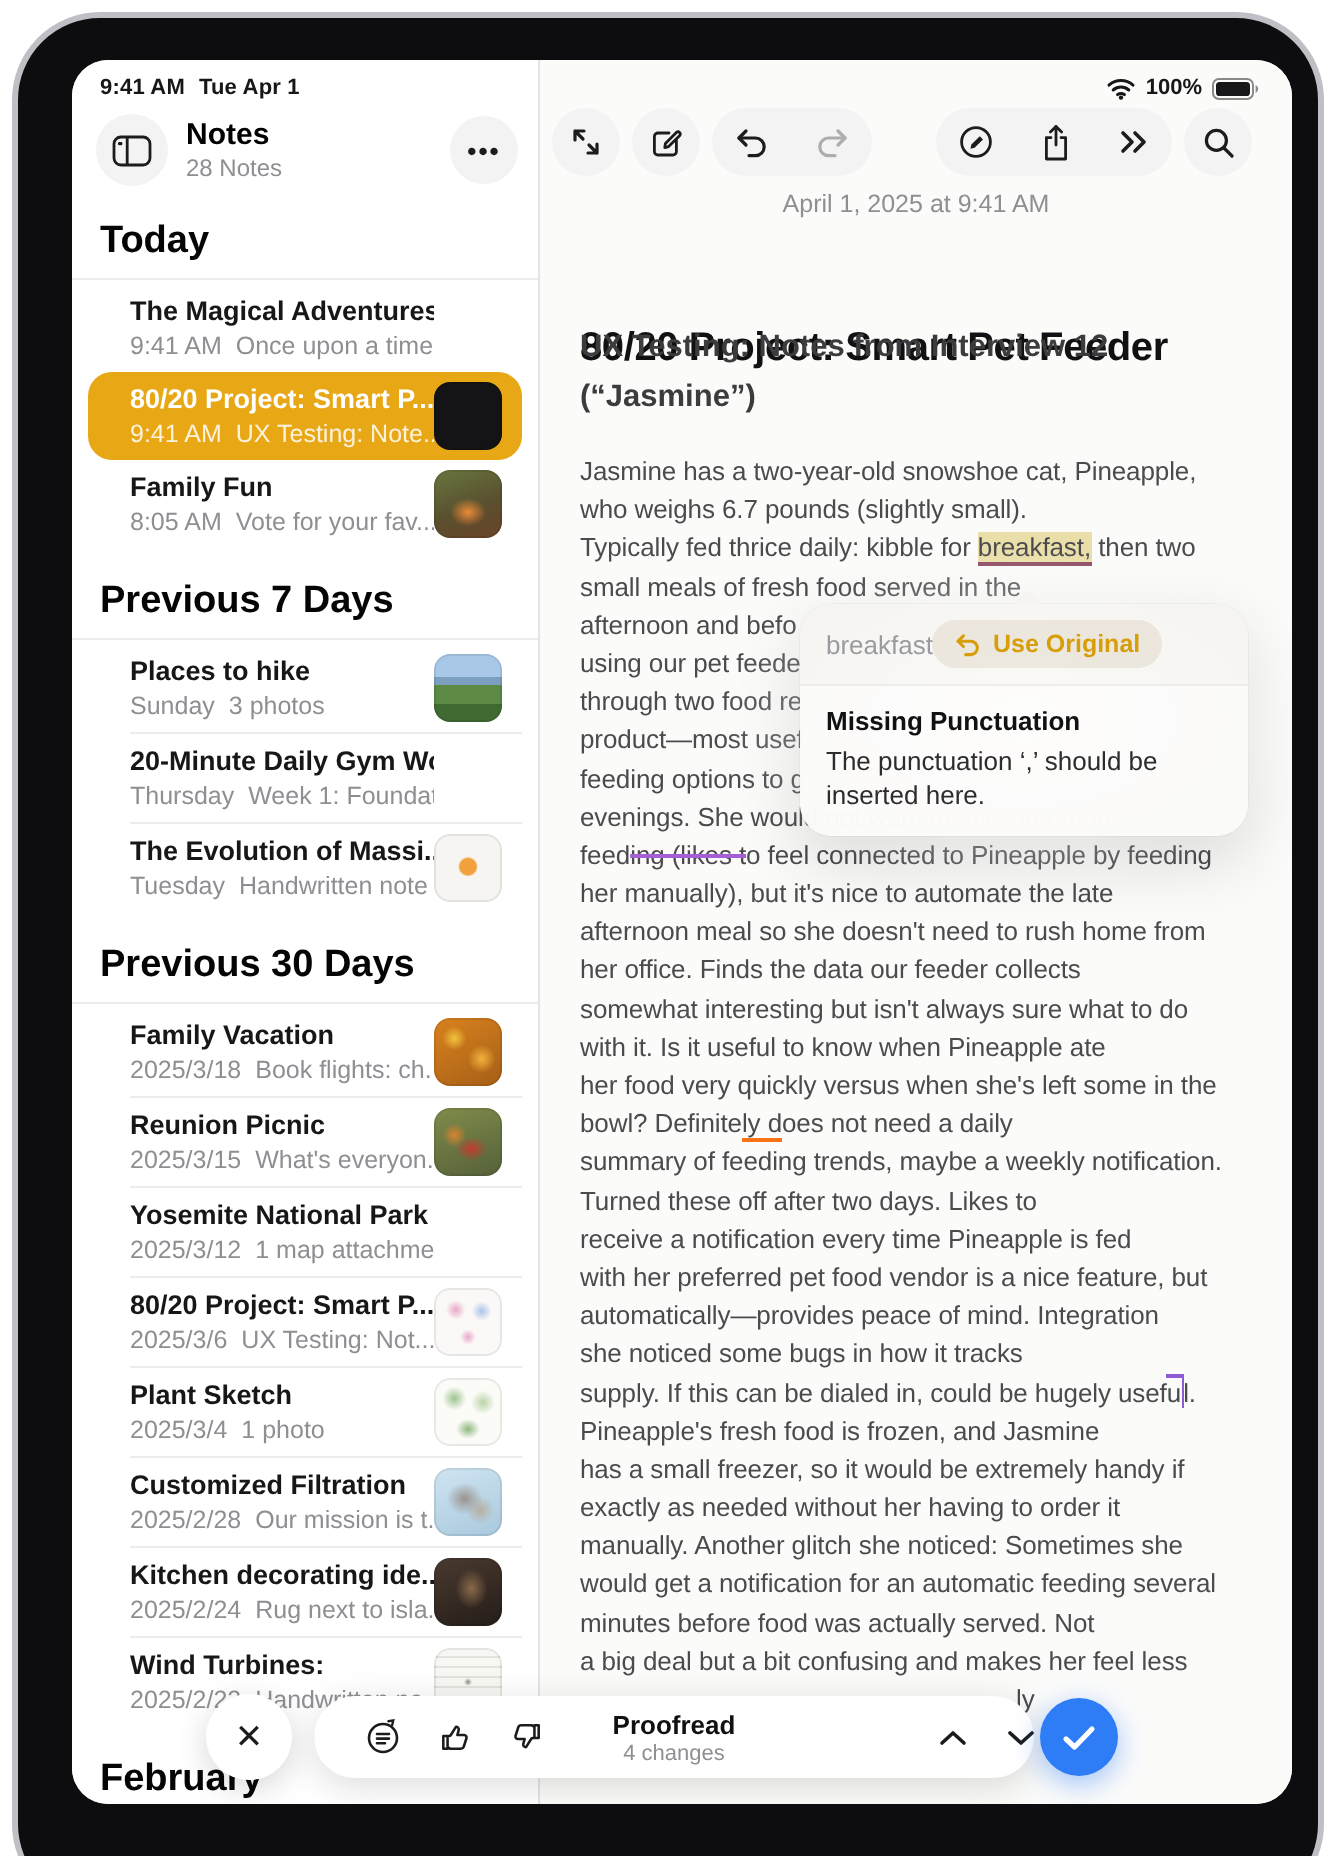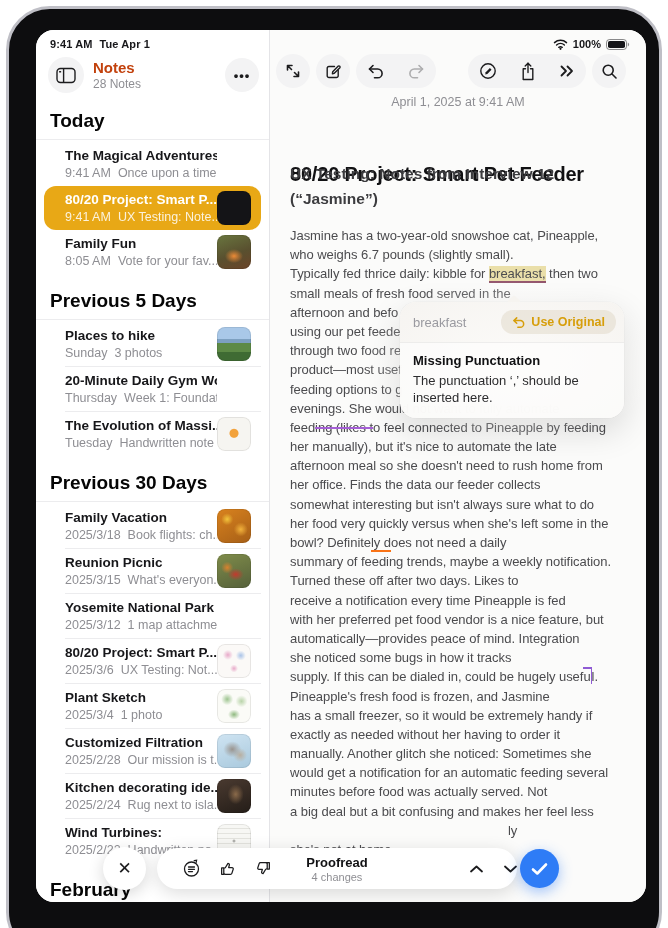--- a/index.html
+++ b/index.html
@@ -20,21 +20,21 @@
   .sb-left .sb-date { margin-left:7px; font-weight:700; }
   .sb-right { display:flex; align-items:center; gap:5px; font-size:11px; font-weight:700; color:#17171a; }
 
   
   .sidebar { position:absolute; left:0; top:0; width:233px; height:100%; background:#fff; }
   .v-divider { position:absolute; left:233px; top:0; width:1px; height:100%; background:#e4e4e7; }
   .sb-head { margin:26px 10px 0 12px; height:38px; display:flex; align-items:center; }
   .sb-toggle { width:36px; height:36px; border-radius:50%; background:#f3f3f4; border:none;
                display:flex; align-items:center; justify-content:center; cursor:pointer; }
   .sb-titles { margin-left:9px; flex:1; }
-  .sb-title { font-size:15px; font-weight:700; color:#c2410c; }
+  .sb-title { font-size:15px; font-weight:700; color:#000000; }
   .sb-count { font-size:12px; color:#8e8e93; margin-top:1px; }
   .sb-more { width:34px; height:34px; border-radius:50%; background:#f3f3f4; border:none;
              color:#1c1c1e; font-size:13px; letter-spacing:1px; font-weight:700; cursor:pointer; }
   .sb-sections { margin-top:4px; }
   .sec-header { font-size:19px; font-weight:700; color:#050505; margin:16px 14px 7px 14px; }
   .sec-divider { height:1px; background:#ececee; margin:0 0 2px 0; }
   .row { position:relative; margin:0 8px; padding:6px 44px 6px 21px; cursor:pointer; border-radius:12px; }
   .row-divider { height:1px; background:#ececee; margin:0 8px 0 29px; }
   .row-title { font-size:13.5px; font-weight:700; color:#17171a; white-space:nowrap; overflow:hidden; }
   .row-sub { margin-top:3px; font-size:12.5px; color:#8e8e93; white-space:nowrap; overflow:hidden; }
@@ -92,21 +92,21 @@
 
   
   .popup { position:absolute; left:130px; top:272px; width:224px; z-index:5;
            background:rgba(246,244,240,.96); border-radius:16px;
            box-shadow:0 12px 34px rgba(0,0,0,.14), 0 0 0 .5px rgba(0,0,0,.04); }
   .popup::before { content:""; position:absolute; left:-40px; top:-28px; right:-40px; bottom:-28px;
            background:radial-gradient(closest-side, rgba(252,251,249,.9), rgba(252,251,249,0)); z-index:-1; }
   .popup-arrow { position:absolute; left:106px; top:-8px; width:16px; height:8px; overflow:hidden; }
   .popup-arrow::after { content:""; position:absolute; left:3px; top:3px; width:10px; height:10px;
            background:rgba(246,244,240,.98); transform:rotate(45deg); border-radius:2px; }
-  .popup-top { display:flex; align-items:center; justify-content:space-between; padding:8px 8px 8px 13px; }
+  .popup-top { display:flex; align-items:center; padding:8px 8px 8px 13px; }
   .popup-word { font-size:13px; color:#9a9aa0; }
   .use-original { display:flex; align-items:center; gap:5px; background:rgba(215,205,185,.38);
            border:none; border-radius:15px; padding:5px 11px; cursor:pointer;
            font-size:12.5px; font-weight:700; color:#D79E0A; font-family:inherit; }
   .popup-card { border-top:1px solid rgba(0,0,0,.06); background:rgba(255,255,255,.55);
            border-radius:0 0 16px 16px; padding:10px 13px 12px 13px; }
   .popup-title { font-size:13px; font-weight:700; color:#111113; }
   .popup-desc { margin-top:4px; font-size:13px; color:#2c2c2e; line-height:17px; width:180px; }
 
   
@@ -183,21 +183,21 @@
             <div class="row selected">
               <div class="row-title">80/20 Project: Smart P...</div>
               <div class="row-sub"><span class="meta">9:41 AM</span><span>UX Testing: Note...</span></div>
               <div class="thumb t-whiteboard-dark"></div>
             </div>
             <div class="row">
               <div class="row-title">Family Fun</div>
               <div class="row-sub"><span class="meta">8:05 AM</span><span>Vote for your fav...</span></div>
               <div class="thumb t-family-photo"></div>
             </div>
-            <div class="sec-header">Previous 5 Days</div>
+            <div class="sec-header">Previous 7 Days</div>
             <div class="sec-divider"></div>
             <div class="row">
               <div class="row-title">Places to hike</div>
               <div class="row-sub"><span class="meta">Sunday</span><span>3 photos</span></div>
               <div class="thumb t-mountain-photo"></div>
             </div>
             <div class="row-divider"></div>
             <div class="row">
               <div class="row-title">20-Minute Daily Gym Worko...</div>
               <div class="row-sub"><span class="meta">Thursday</span><span>Week 1: Foundation Ph...</span></div>
@@ -343,20 +343,21 @@
             <div class="bline"><span>using our pet feede</span></div>
             <div class="bline"><span>through two food re</span></div>
             <div class="bline"><span>product—most usef</span></div>
             <div class="bline"><span>feeding options to g</span></div>
             <div class="bline"><span>evenings. She would not want to fully automate</span></div>
             <div class="bline"><span>feed</span><span class="seg-strike">ing (likes t</span><span>o feel connected to Pineapple by feeding</span></div>
             <div class="bline"><span>her manually), but it's nice to automate the late</span></div>
             <div class="bline"><span>afternoon meal so she doesn't need to rush home from</span></div>
             <div class="bline"><span>her office. Finds the data our feeder collects</span></div>
             <div class="bline"><span>somewhat interesting but isn't always sure what to do</span></div>
+            <div class="bline"><span>with it. Is it useful to know when Pineapple ate</span></div>
             <div class="bline"><span>her food very quickly versus when she's left some in the</span></div>
             <div class="bline"><span>bowl? Definite</span><span class="seg-ul">ly d</span><span>oes not need a daily</span></div>
             <div class="bline"><span>summary of feeding trends, maybe a weekly notification.</span></div>
             <div class="bline"><span>Turned these off after two days. Likes to</span></div>
             <div class="bline"><span>receive a notification every time Pineapple is fed</span></div>
             <div class="bline"><span>with her preferred pet food vendor is a nice feature, but</span></div>
             <div class="bline"><span>automatically—provides peace of mind. Integration</span></div>
             <div class="bline"><span>she noticed some bugs in how it tracks</span></div>
             <div class="bline"><span>supply. If this can be dialed in, could be hugely usef</span><span class="seg-ins">u</span><span>l.</span></div>
             <div class="bline"><span>Pineapple's fresh food is frozen, and Jasmine</span></div>

